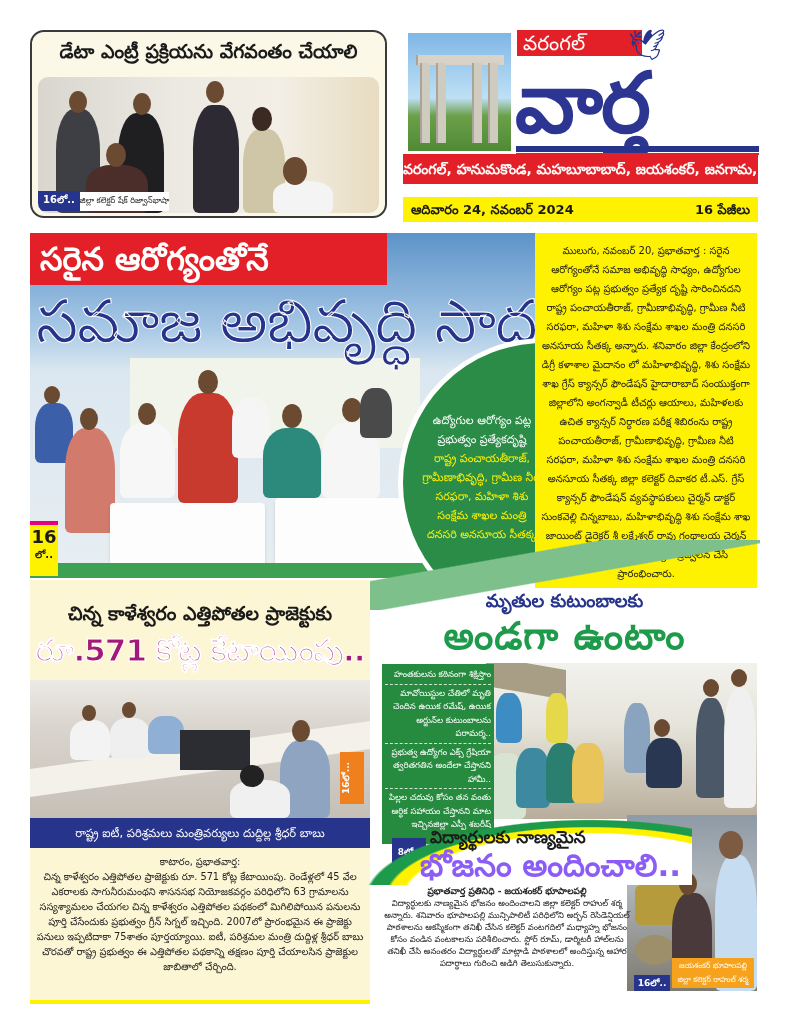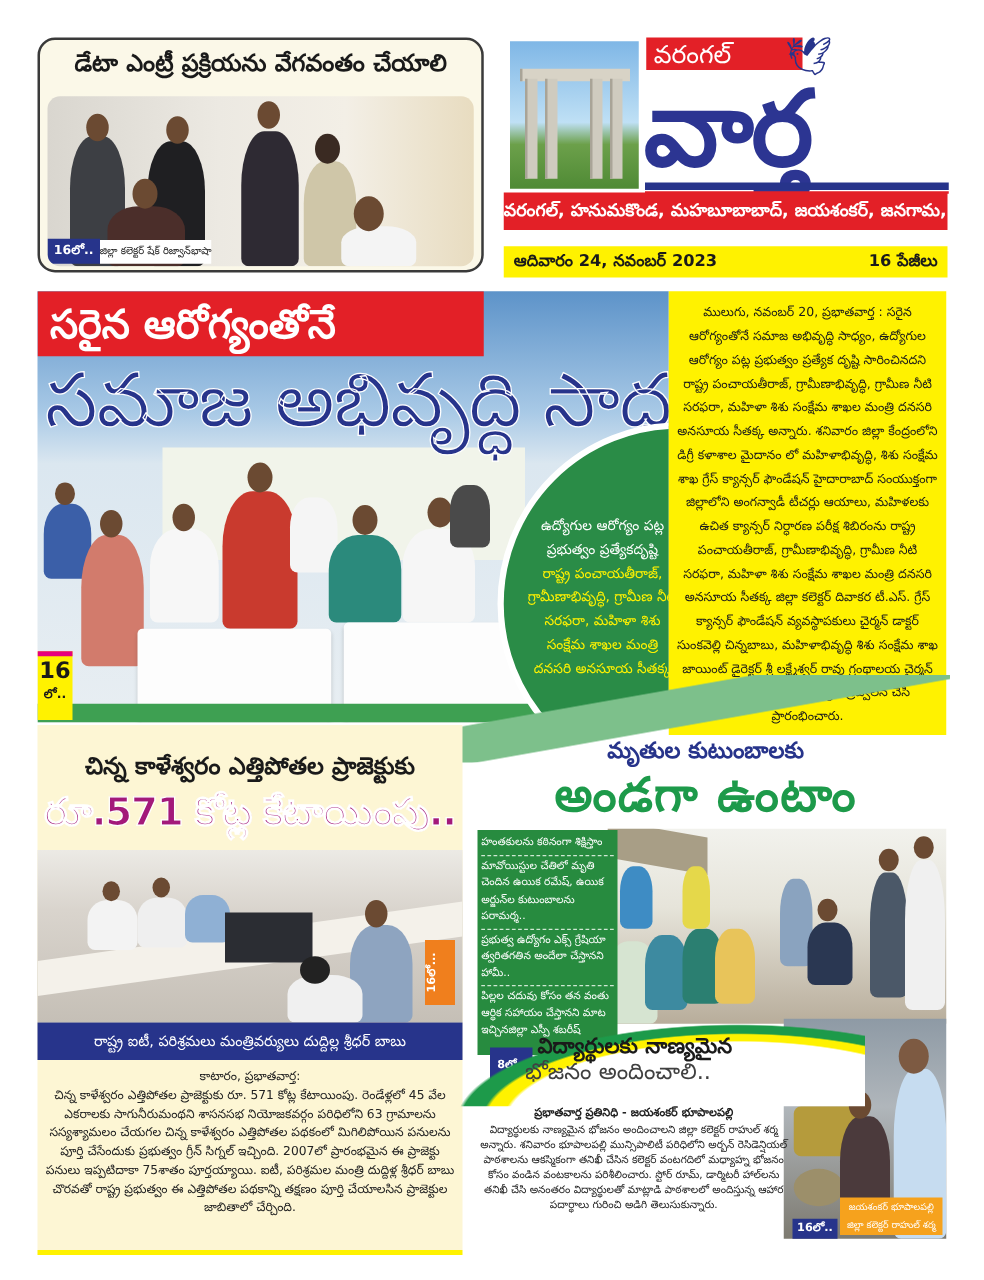--- a/index.html
+++ b/index.html
@@ -45,28 +45,28 @@
 #kal .h2{position:absolute;left:0;top:52px;width:340px;text-align:center;font-size:31px;font-weight:bold;color:#a3197a;-webkit-text-stroke:1px #fff;white-space:nowrap;letter-spacing:-1px}
 #kal .photo{position:absolute;left:0;top:100px;width:340px;height:138px;background:linear-gradient(#eceae5 0%,#d9d4cd 35%,#c5bfb6 100%);overflow:hidden}
 #kal .cap{position:absolute;left:0;top:238px;width:340px;height:30px;background:#27348b;color:#fff;font-size:11.5px;line-height:30px;text-align:center;white-space:nowrap}
 #kal .pgv{position:absolute;left:310px;top:172px;width:24px;height:52px;background:#f07f1d;color:#fff;font-size:9px;writing-mode:vertical-rl;transform:rotate(180deg);text-align:center;font-weight:bold}
 #kal .body{position:absolute;left:4px;top:274px;width:332px;font-size:9.8px;line-height:15px;text-align:center;color:#222}
 #kal .yline{position:absolute;left:0;bottom:-4px;width:340px;height:4px;background:#fff200}
 
 #fam{left:372px;top:590px;width:385px;height:235px}
 #fam .h1{position:absolute;left:0;top:0;width:385px;text-align:center;font-size:18px;font-weight:bold;color:#27348b}
 #fam .h2{position:absolute;left:0;top:24px;width:385px;text-align:center;font-size:38px;font-weight:bold;color:#1d9a4a;letter-spacing:1px}
-#fam .greenbox{position:absolute;left:10px;top:74px;width:112px;height:180px;background:#278b3f;color:#fff;font-size:8.5px;line-height:13.5px;text-align:left;padding:4px 3px}
+#fam .greenbox{position:absolute;left:10px;top:74px;width:112px;height:180px;background:#278b3f;color:#fff;font-size:8.5px;line-height:13.5px;text-align:right;padding:4px 3px}
 .gsep{border-top:1px dashed #cfe8d3;margin:2px 0}
 #fam .photo{position:absolute;left:114px;top:73px;width:271px;height:156px;background:linear-gradient(#f2f2ed 0%,#e6e4da 40%,#b8ad9b 100%);overflow:hidden}
 
 #bho{left:372px;top:815px;width:385px;height:190px}
 #bho .swoosh{position:absolute;left:-20px;top:0;width:340px;height:70px;border-radius:0 0 0 0;background:radial-gradient(ellipse at 70% 120%,#fff 55%,#fff200 56%,#fff200 60%,#1d9a4a 61%,#1d9a4a 66%,transparent 67%)}
 #bho .h1{position:absolute;left:58px;top:12px;font-size:17px;font-weight:bold;color:#1a1a1a;white-space:nowrap}
-#bho .h2{position:absolute;left:48px;top:32px;font-size:18px;font-weight:normal;color:#404040;white-space:nowrap}
+#bho .h2{position:absolute;left:48px;top:32px;font-size:31px;font-weight:bold;color:#8b5cf6;white-space:nowrap}
 #bho .body{position:absolute;left:10px;top:70px;width:250px;font-size:8.4px;line-height:12px;color:#222;text-align:center}
 #bho .body .lead{font-weight:bold;font-size:9px}
 #bho .photo{position:absolute;left:255px;top:0;width:130px;height:176px;background:linear-gradient(#8e9aa5 0%,#b0b6bb 40%,#7d7a70 100%);overflow:hidden}
 #bho .capbox{position:absolute;left:300px;top:143px;width:82px;height:30px;background:#f6a21d;color:#fff;font-size:7.5px;line-height:14px;text-align:center;padding-top:1px}
 #bho .pgb{position:absolute;left:262px;top:160px;width:36px;height:16px;background:#27348b;color:#fff;font-size:9px;font-weight:bold;text-align:center;line-height:16px}
 #kalpg{left:392px;top:838px;width:34px;height:28px;background:#27348b;color:#fff;font-size:9px;font-weight:bold;line-height:28px;text-align:center}
 </style>
 </head>
 <body>
 
@@ -100,21 +100,21 @@
     <div class="pillar" style="left:64px;top:30px;width:10px;height:80px"></div>
     <div class="pillar" style="left:80px;top:30px;width:10px;height:80px"></div>
   </div>
   <div class="redbar">వరంగల్</div>
   <div class="bird">🕊</div>
   <div class="big">వార్త</div>
   <div class="ul"></div>
   <div class="ul2"></div>
   <div class="districts">వరంగల్, హనుమకొండ, మహబూబాబాద్, జయశంకర్, జనగామ, ములుగు</div>
   <div class="datebar">
-    <span>ఆదివారం 24, నవంబర్ 2023</span>
+    <span>ఆదివారం 24, నవంబర్ 2024</span>
     <span>16 పేజీలు</span>
   </div>
 </div>
 
 <div id="main" class="abs">
   <div class="scene">
     <div style="position:absolute;left:100px;top:0;width:290px;height:90px;background:#f1f4ea"></div>
     <div class="person" style="left:5px;top:45px;width:38px;height:60px;background:#3b5fa8"></div>
       <div class="head" style="left:14px;top:28px;width:16px;height:18px"></div>
     <div class="person" style="left:35px;top:70px;width:50px;height:105px;background:#d27b6c"></div>

